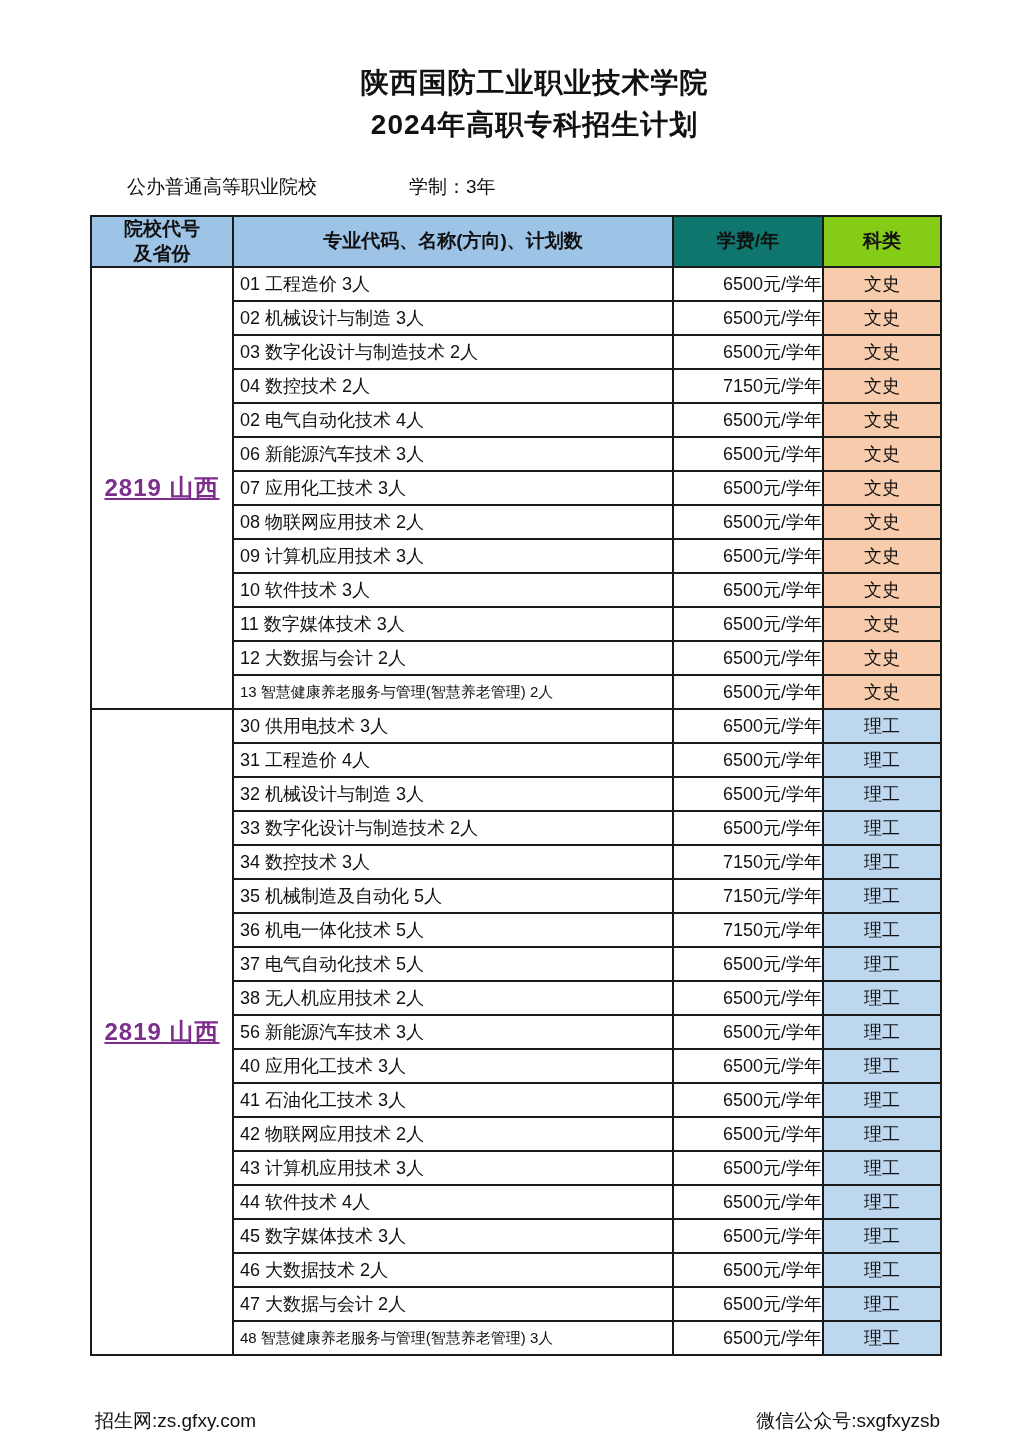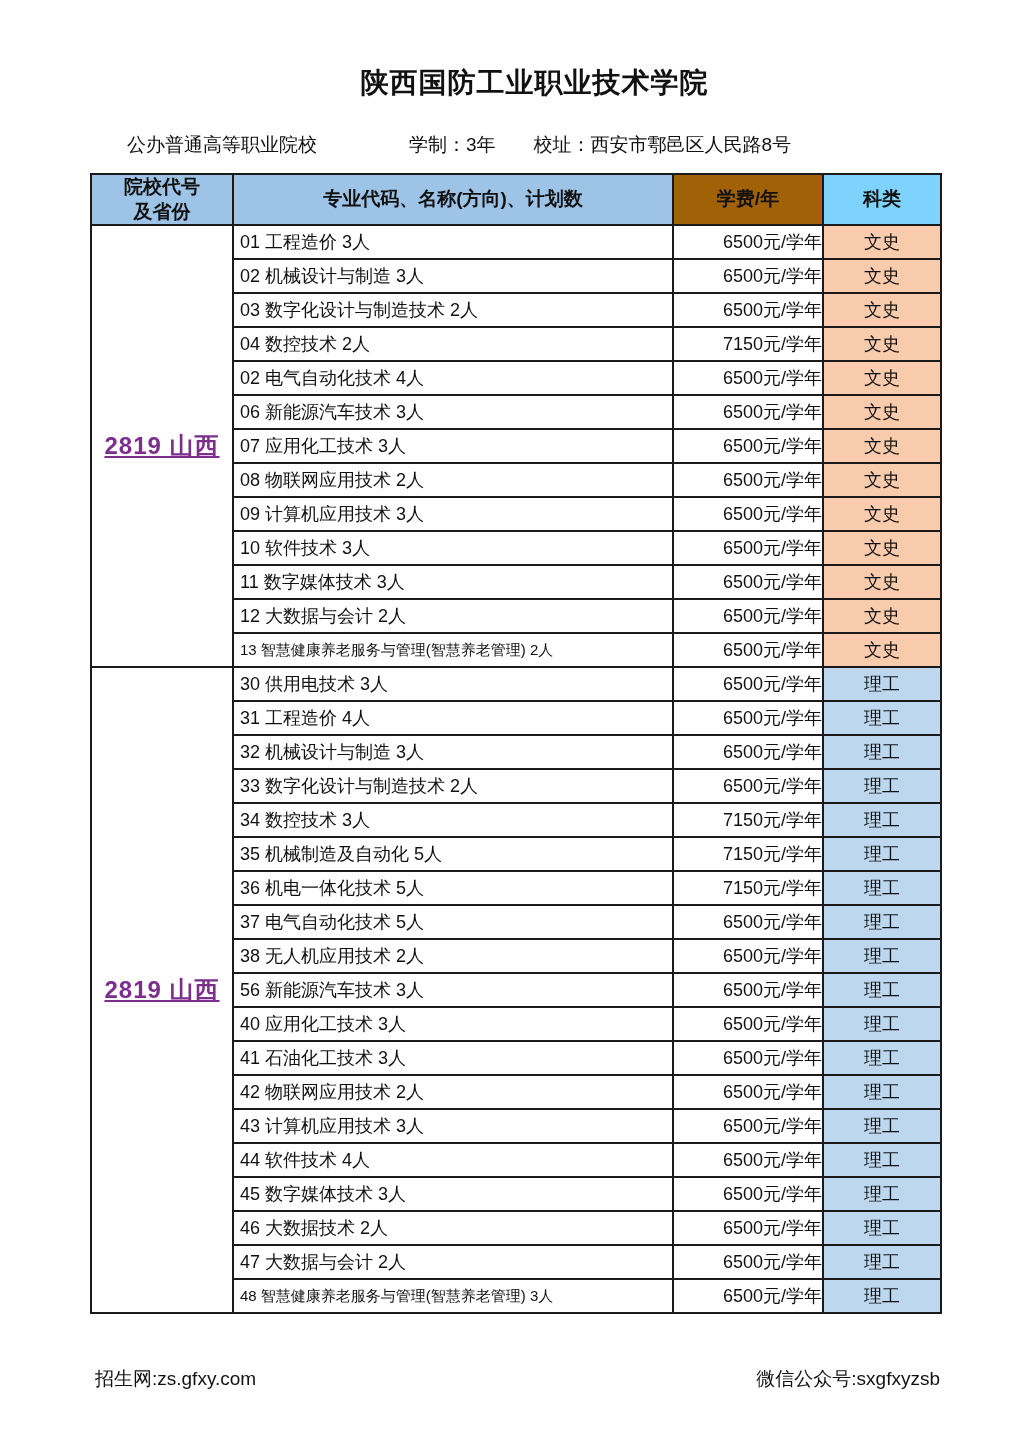--- a/index.html
+++ b/index.html
@@ -91,44 +91,44 @@
     white-space: nowrap;
   }
 </style>
 </head>
 <body>
 
 <div class="page">
 
   <div class="title-block">
     <div class="title-line">陕西国防工业职业技术学院</div>
+    <div class="title-line">2024年高职专科招生计划</div>
   </div>
 
   <div class="info-line">
     <span class="info-school">公办普通高等职业院校</span>
     <span class="info-duration">学制：3年</span>
-    <span class="info-address">校址：西安市鄠邑区人民路8号</span>
   </div>
 
   <table class="admission">
     <colgroup>
       <col style="width:142px">
       <col style="width:440px">
       <col style="width:150px">
       <col style="width:118px">
     </colgroup>
     <thead>
       <tr>
         <th style="background: rgb(157, 195, 230);">
           <div>院校代号</div>
           <div>及省份</div>
         </th>
         <th style="background: rgb(157, 195, 230); margin-left: 32px;">专业代码、名称(方向)、计划数</th>
-        <th style="background: #a16207;">学费/年</th>
-        <th style="background: #7dd3fc;">科类</th>
+        <th style="background: #0f766e;">学费/年</th>
+        <th style="background: #84cc16;">科类</th>
       </tr>
     </thead>
     <tbody>
         <tr>
           <td rowspan="13" class="code-cell"><span class="code-label" style="color: rgb(125, 46, 141);">2819 山西</span></td>
           <td class="major-cell">01 工程造价 3人</td>
           <td class="fee-cell">6500元/学年</td>
           <td class="cat-cell" style="background: rgb(248, 203, 173);">文史</td>
         </tr>
         <tr>

